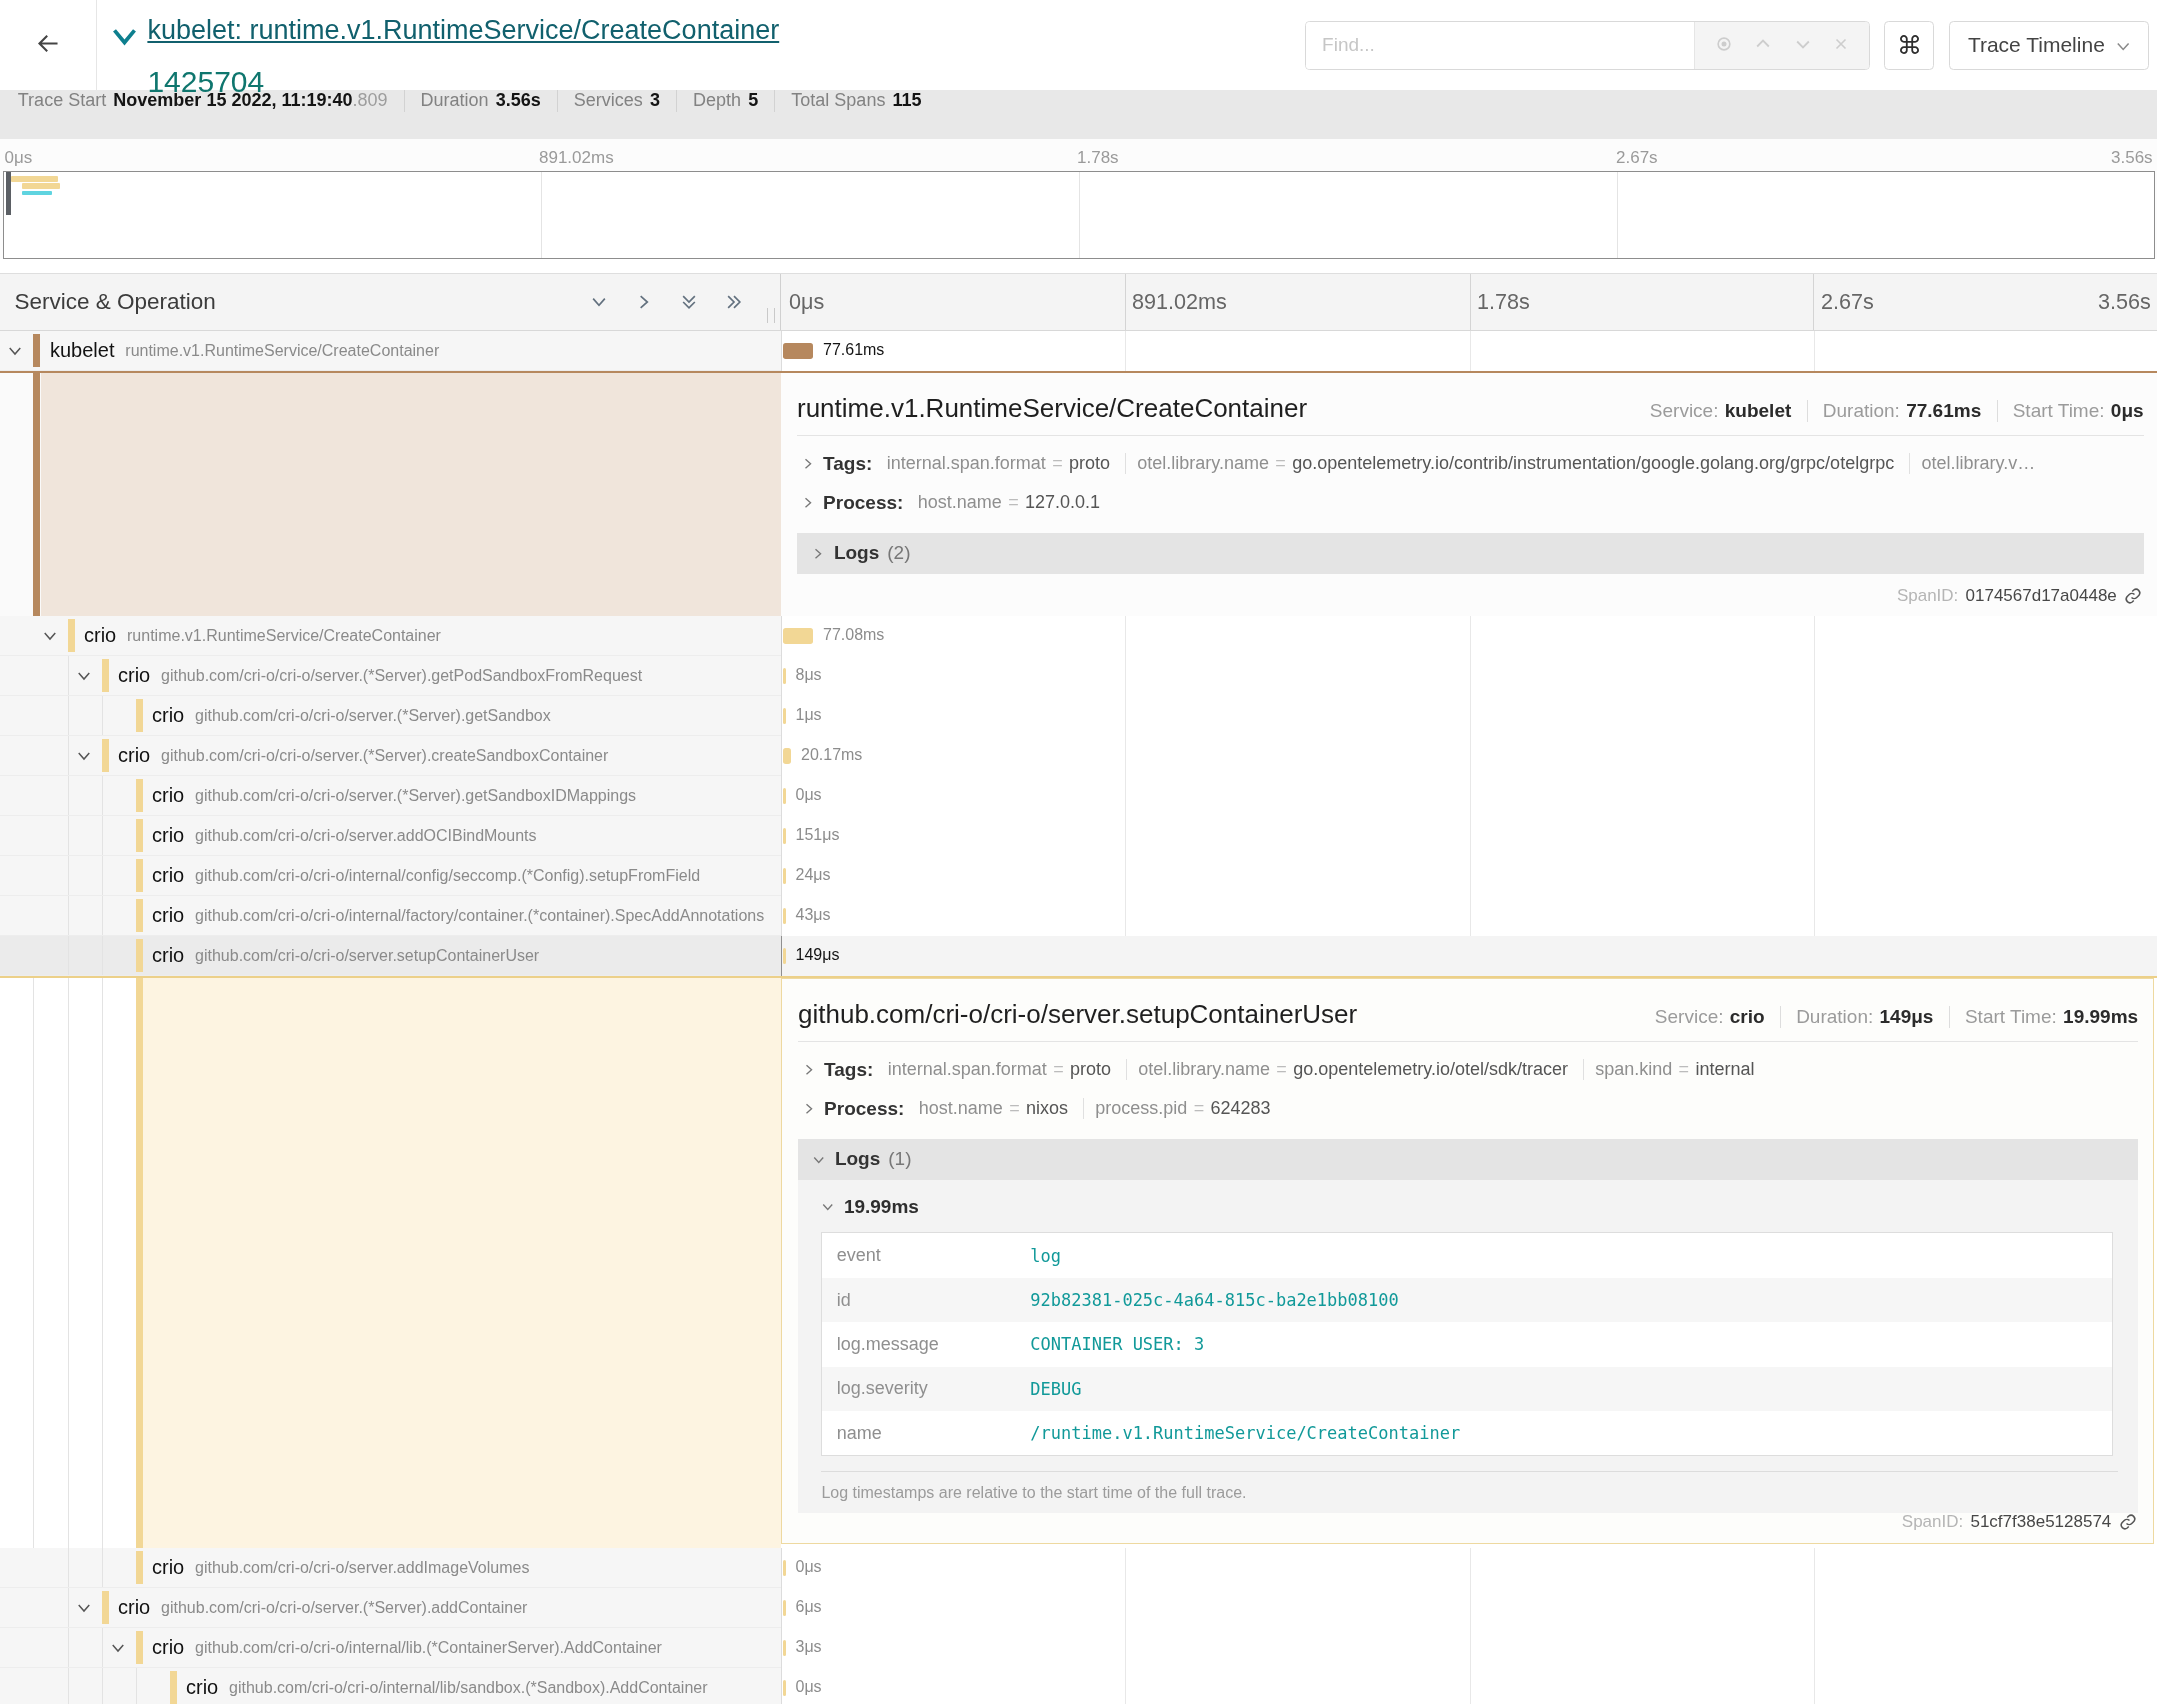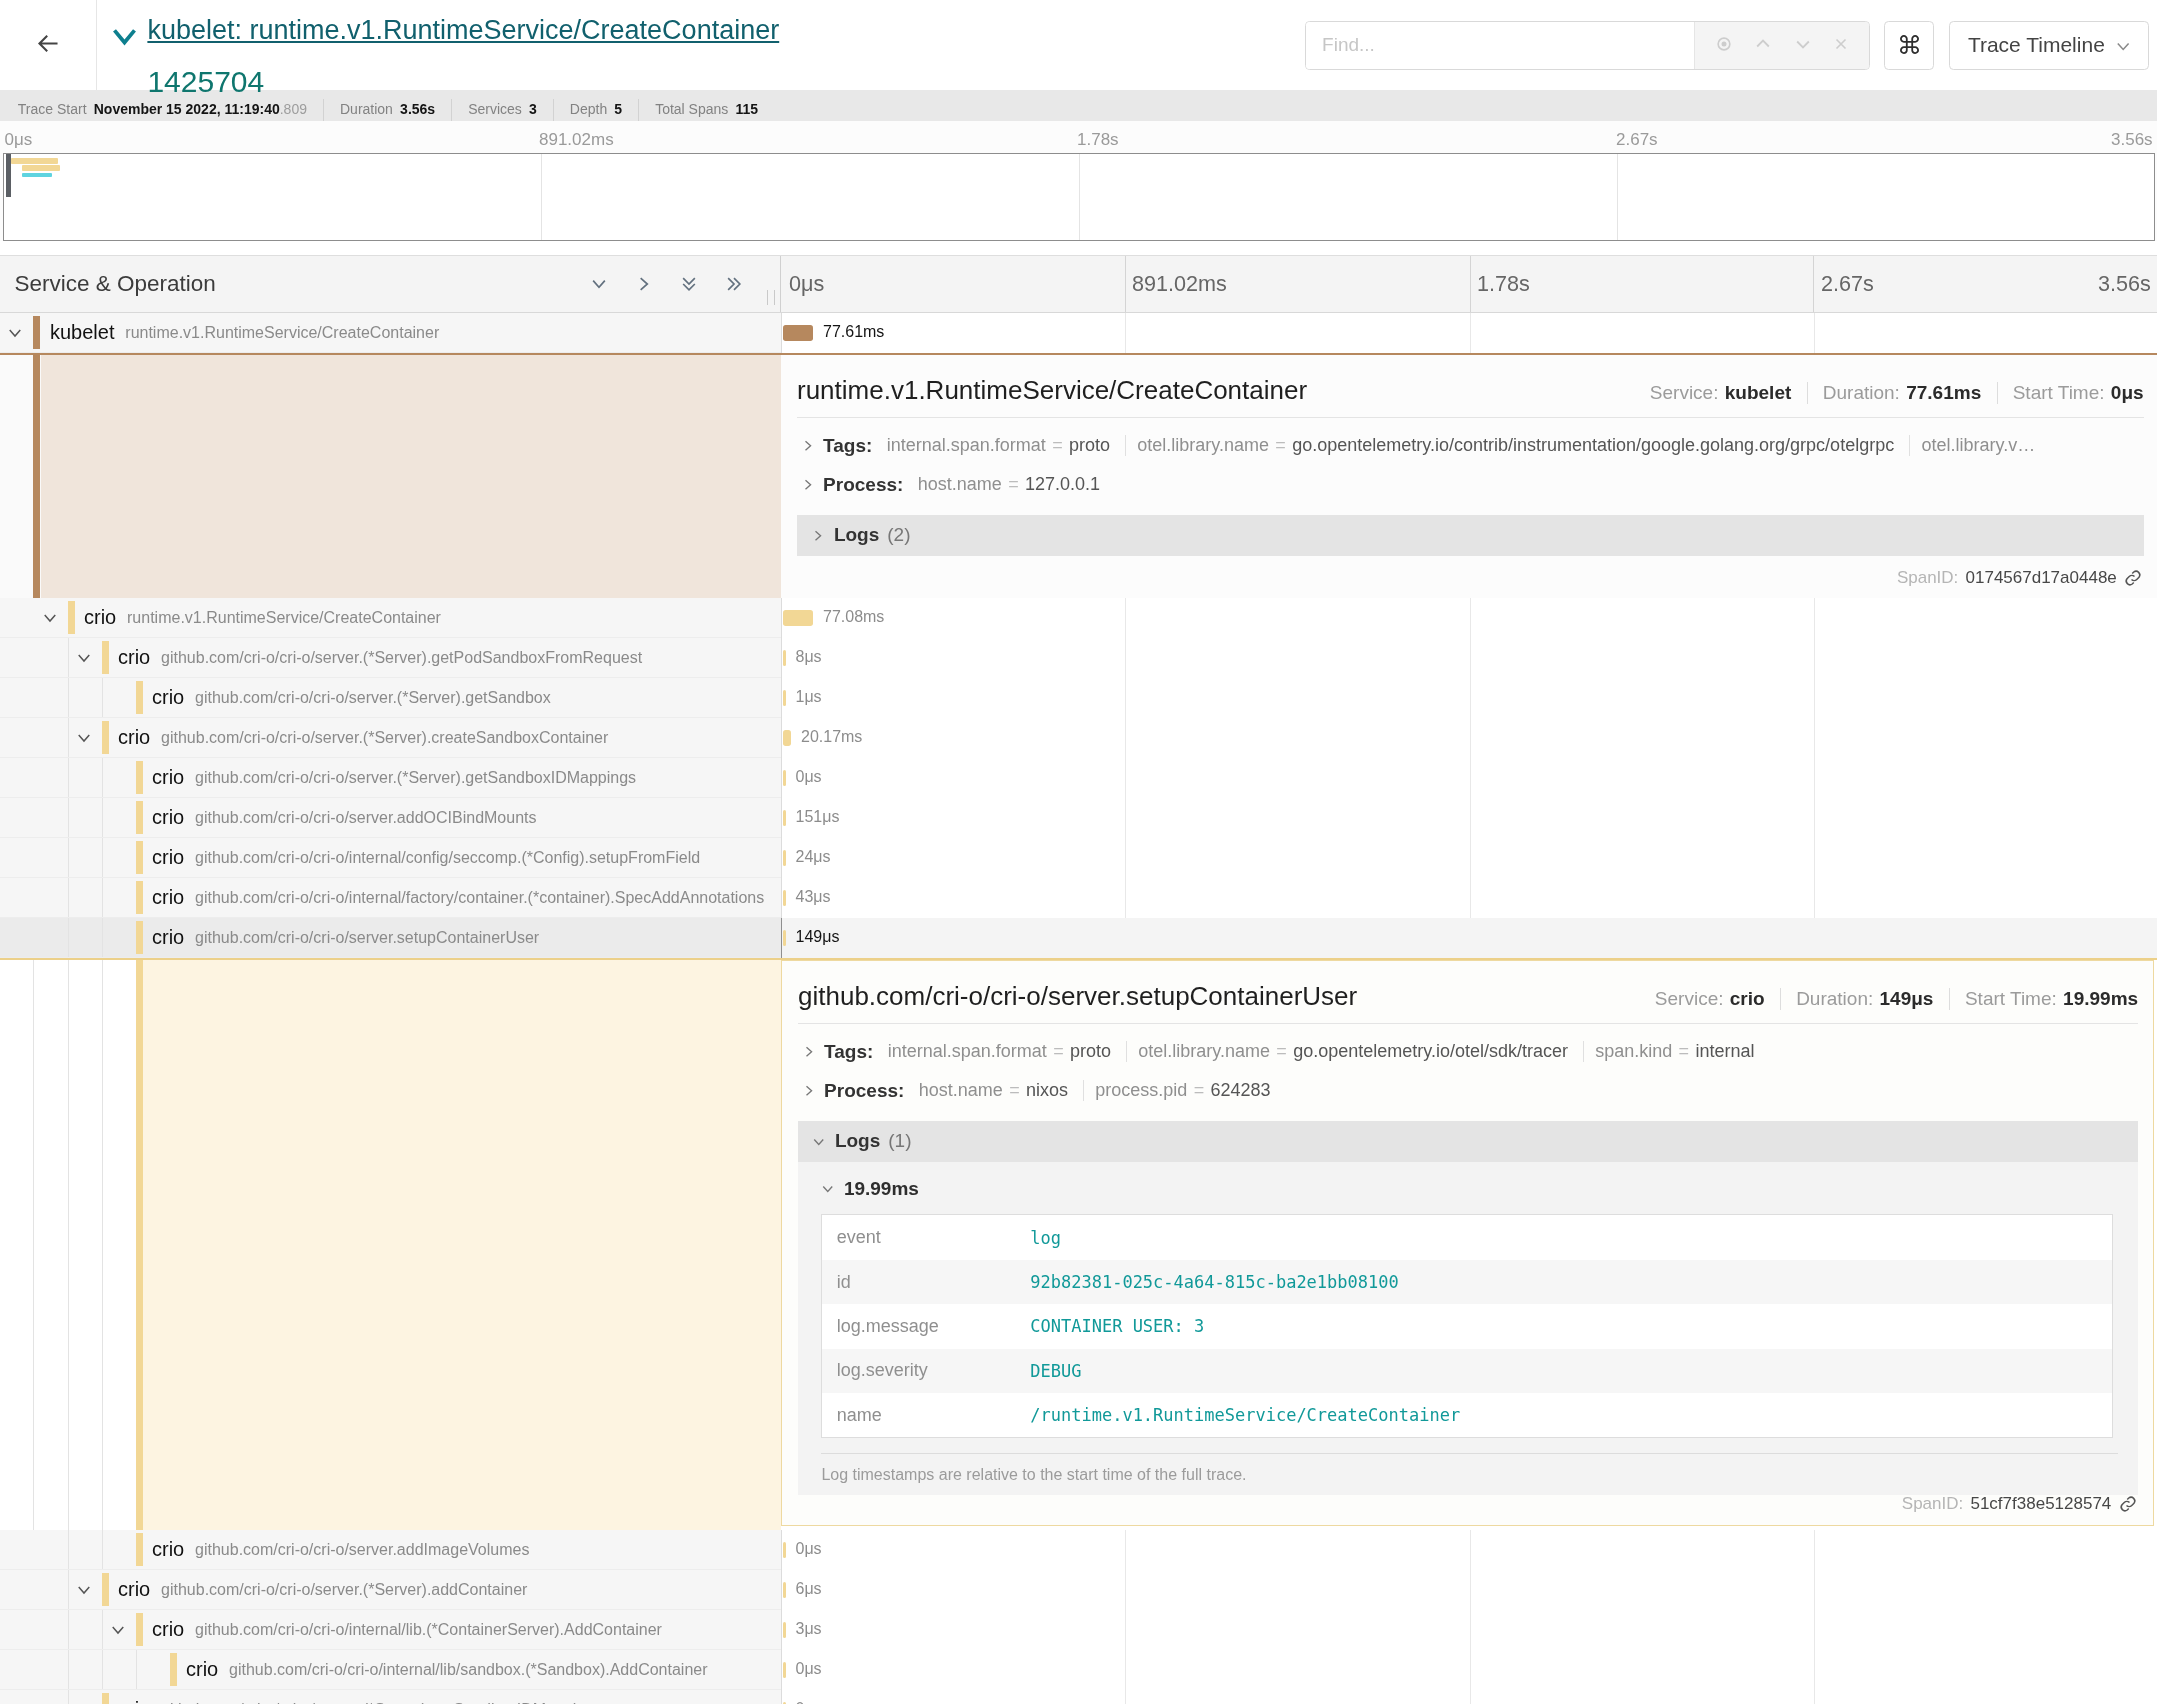--- a/index.html
+++ b/index.html
@@ -17,21 +17,21 @@
   .topbar-right { margin-left:auto; display:flex; align-items:center; gap:14.4px; padding-right:9px; }
   .find-group { display:flex; height:49px; width:565px; border:0.9px solid #d9d9d9; border-radius:4.5px; overflow:hidden; background:#fff; }
   .find-input { flex:1; border:none; outline:none; padding:0 16px; font-size:19px; color:#444; font-family:"Liberation Sans", sans-serif; }
   .find-input::placeholder { color:#c6c6c6; }
   .find-tools { width:175px; background:#f4f4f4; border-left:0.9px solid #e5e5e5; display:flex; align-items:center; justify-content:space-evenly; color:#cdcdcd; }
   .kbd-btn { width:50px; height:49px; border:0.9px solid #d9d9d9; border-radius:4.5px; background:#fff; font-size:25px; color:#2e2e2e; display:flex; align-items:center; justify-content:center; cursor:pointer; }
   .view-btn { height:49px; border:0.9px solid #d9d9d9; border-radius:4.5px; background:#fff; padding:0 18px; font-size:21px; color:#444; display:flex; align-items:center; gap:10.8px; cursor:pointer; }
   .view-btn .chev { color:#8a8a8a; }
 
   
-  .summary { height:31px; background:#e8e8e8; display:flex; align-items:flex-end; font-size:14px; padding-left:1.8px; }
+  .summary { height:49px; background:#e8e8e8; display:flex; align-items:flex-start; font-size:18px; padding-left:1.8px; }
   .sum-item { padding:0 16px; display:flex; align-items:baseline; gap:7.2px; border-left:0.9px solid #d2d2d2; height:21.6px; line-height:21.6px; }
   .sum-item:first-child { border-left:none; }
   .sum-label { color:#828282; }
   .sum-val { font-weight:bold; color:#141414; }
   .sum-dim { color:#9d9d9d; }
 
   
   .minimap { background:#fcfcfc; }
   .mm-labels { position:relative; height:32px; font-size:17px; color:#9a9a9a; }
   .mm-labels span { position:absolute; top:9px; }

